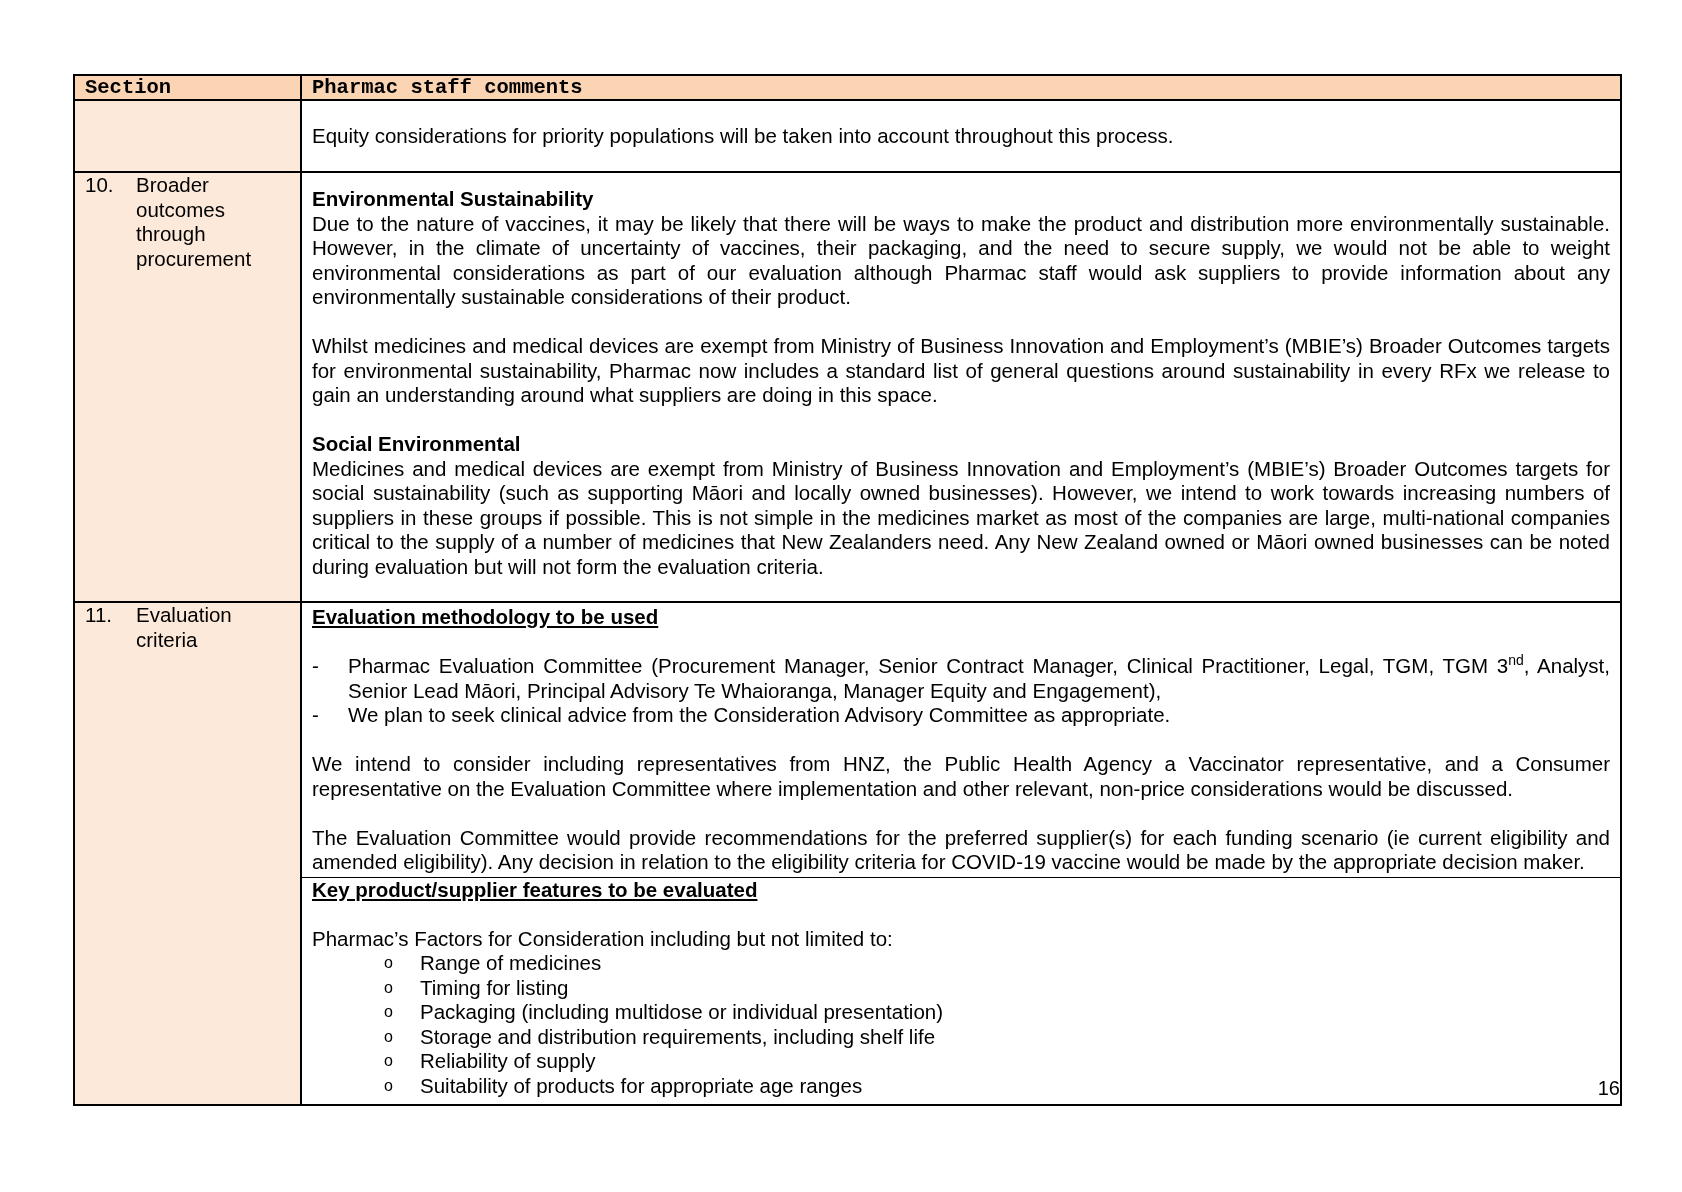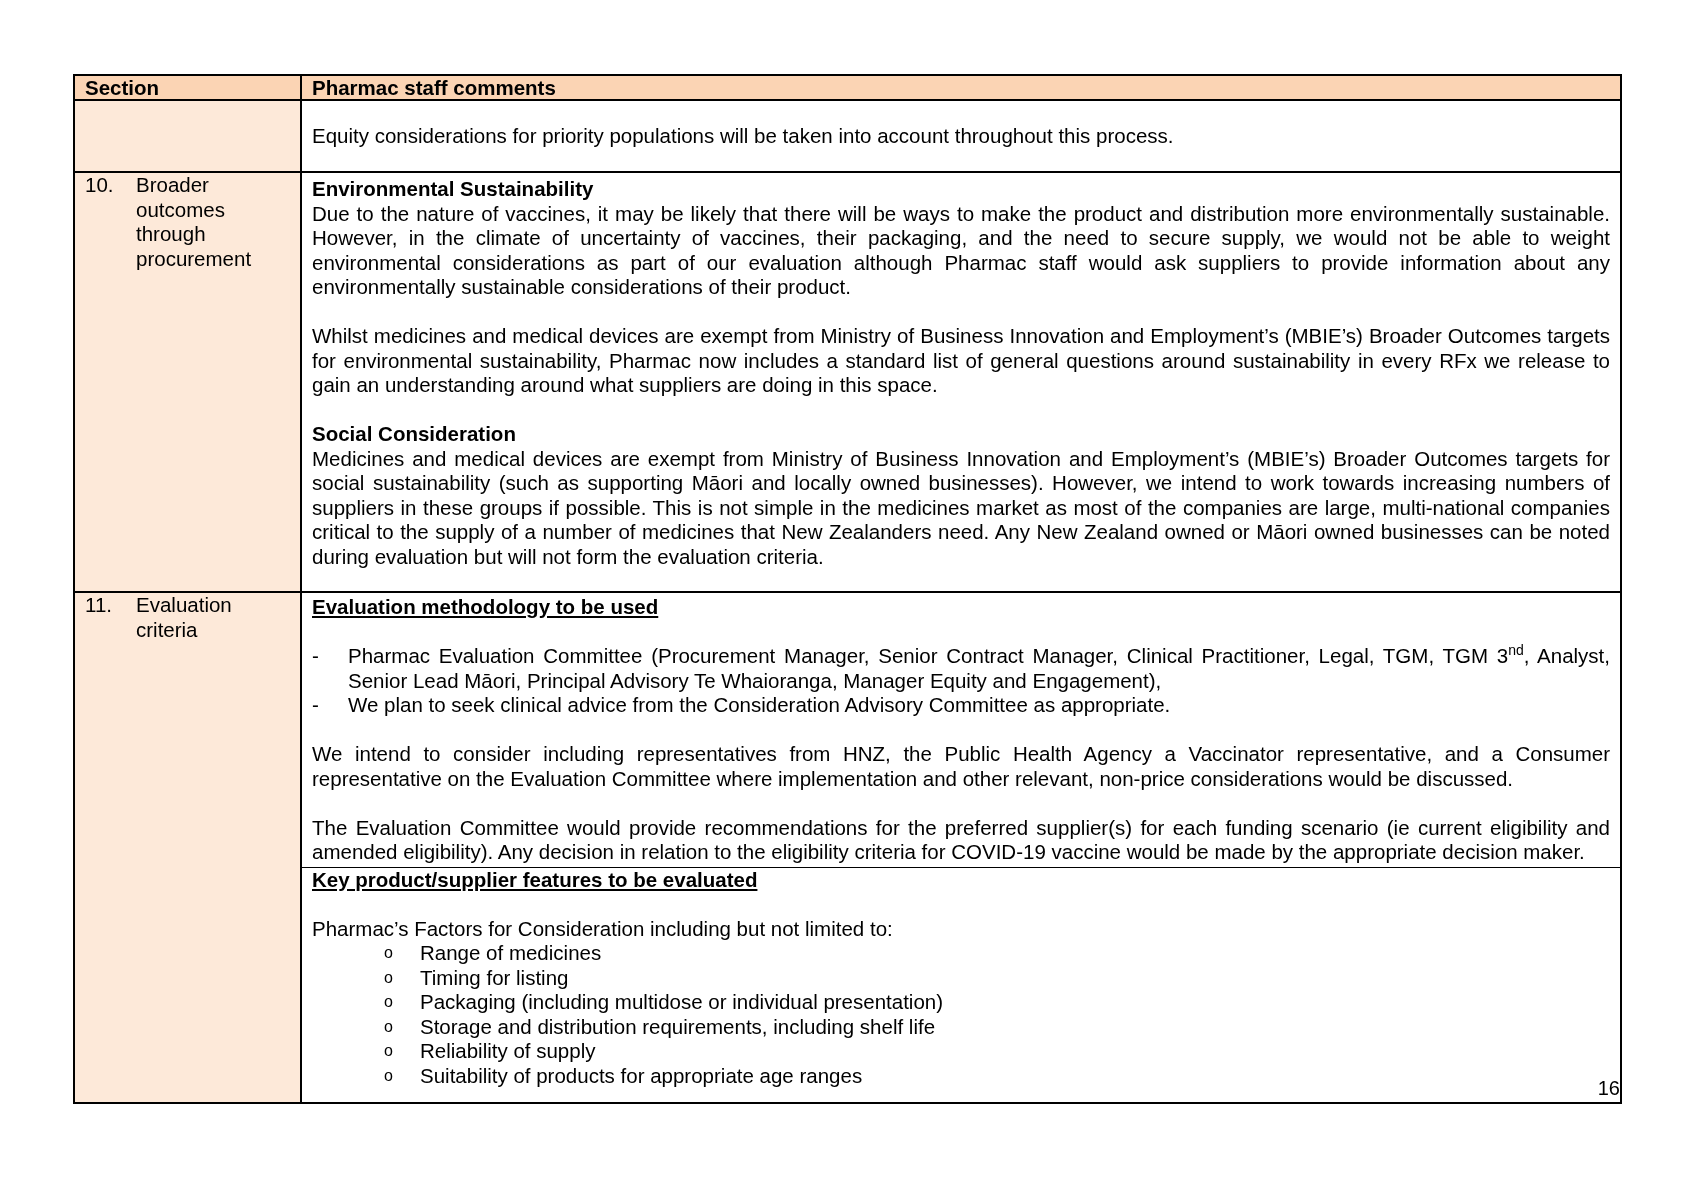--- a/index.html
+++ b/index.html
@@ -8,21 +8,21 @@
   table.doc {
     position: absolute; left: 73px; top: 74px; width: 1547px;
     border-collapse: collapse; table-layout: fixed;
     font-size: 20.5px; line-height: 24.5px;
   }
   table.doc td, table.doc th {
     border: 2px solid #000; vertical-align: top; padding: 0 10px;
   }
   col.c1 { width: 227px; }
   col.c2 { width: 1320px; }
-  th { text-align: left; font-weight: bold; background: #FBD4B4; height: 22px; line-height: 22px; padding-top: 1px !important; }
+  th { text-align: left; font-weight: bold; background: #FBD4B4; height: 22px; line-height: 22px; padding-top: 1px !important; font-family: Liberation Mono, monospace; }
   td.sec { background: #FDE9D9; vertical-align: middle; }
   td.content { background: #fff; margin-top: 48px; }
   .just { text-align: justify; text-align-last: left; }
   .bold { font-weight: bold; }
   .uline { font-weight: bold; text-decoration: underline; }
   .sec-label { display: flex; gap: 15px; }
   .sec-num { width: 36px; flex: none; }
   .gap { height: 24.5px; }
   ul.dash { list-style: none; margin: 0; padding: 0; }
   ul.dash li { display: flex; }
@@ -58,27 +58,27 @@
         </td>
       </tr>
 
       <tr>
         <td class="sec">
           <div class="sec-label">
             <span class="sec-num">10.</span>
             <span>Broader outcomes through procurement</span>
           </div>
         </td>
-        <td class="content" style="padding-top:4px;padding-bottom:22px;">
+        <td class="content" style="padding-top:14px;padding-bottom:22px;">
           <div class="bold">Environmental Sustainability</div>
           <div class="just">Due to the nature of vaccines, it may be likely that there will be ways to make the product and distribution more environmentally sustainable. However, in the climate of uncertainty of vaccines, their packaging, and the need to secure supply, we would not be able to weight environmental considerations as part of our evaluation although Pharmac staff would ask suppliers to provide information about any environmentally sustainable considerations of their product.</div>
           <div class="gap"></div>
           <div class="just">Whilst medicines and medical devices are exempt from Ministry of Business Innovation and Employment’s (MBIE’s) Broader Outcomes targets for environmental sustainability, Pharmac now includes a standard list of general questions around sustainability in every RFx we release to gain an understanding around what suppliers are doing in this space.</div>
           <div class="gap"></div>
-          <div class="bold">Social Consideration</div>
+          <div class="bold">Social Environmental</div>
           <div class="just">Medicines and medical devices are exempt from Ministry of Business Innovation and Employment’s (MBIE’s) Broader Outcomes targets for social sustainability (such as supporting Māori and locally owned businesses). However, we intend to work towards increasing numbers of suppliers in these groups if possible. This is not simple in the medicines market as most of the companies are large, multi-national companies critical to the supply of a number of medicines that New Zealanders need. Any New Zealand owned or Māori owned businesses can be noted during evaluation but will not form the evaluation criteria.</div>
         </td>
       </tr>
 
       <tr>
         <td class="sec">
           <div class="sec-label">
             <span class="sec-num">11.</span>
             <span>Evaluation criteria</span>
           </div>
@@ -97,21 +97,21 @@
               <li>
                 <span class="mk">-</span>
                 <span>We plan to seek clinical advice from the Consideration Advisory Committee as appropriate.</span>
               </li>
             </ul>
             <div class="gap"></div>
             <div class="just">We intend to consider including representatives from HNZ, the Public Health Agency a Vaccinator representative, and a Consumer representative on the Evaluation Committee where implementation and other relevant, non-price considerations would be discussed.</div>
             <div class="gap"></div>
             <div class="just">The Evaluation Committee would provide recommendations for the preferred supplier(s) for each funding scenario (ie current eligibility and amended eligibility).  Any decision in relation to the eligibility criteria for COVID-19 vaccine would be made by the appropriate decision maker.</div>
           </div>
-          <div class="sub-cell" style="padding:0 10px 14px 10px;">
+          <div class="sub-cell" style="padding:0 10px 6px 10px;">
             <div class="uline">Key product/supplier features to be evaluated</div>
             <div class="gap"></div>
             <div>Pharmac’s Factors for Consideration including but not limited to:</div>
             <ul class="circ">
               <li>
                   <span class="mk">o</span>
                   <span>Range of medicines</span>
                 </li>
               <li>
                   <span class="mk">o</span>

